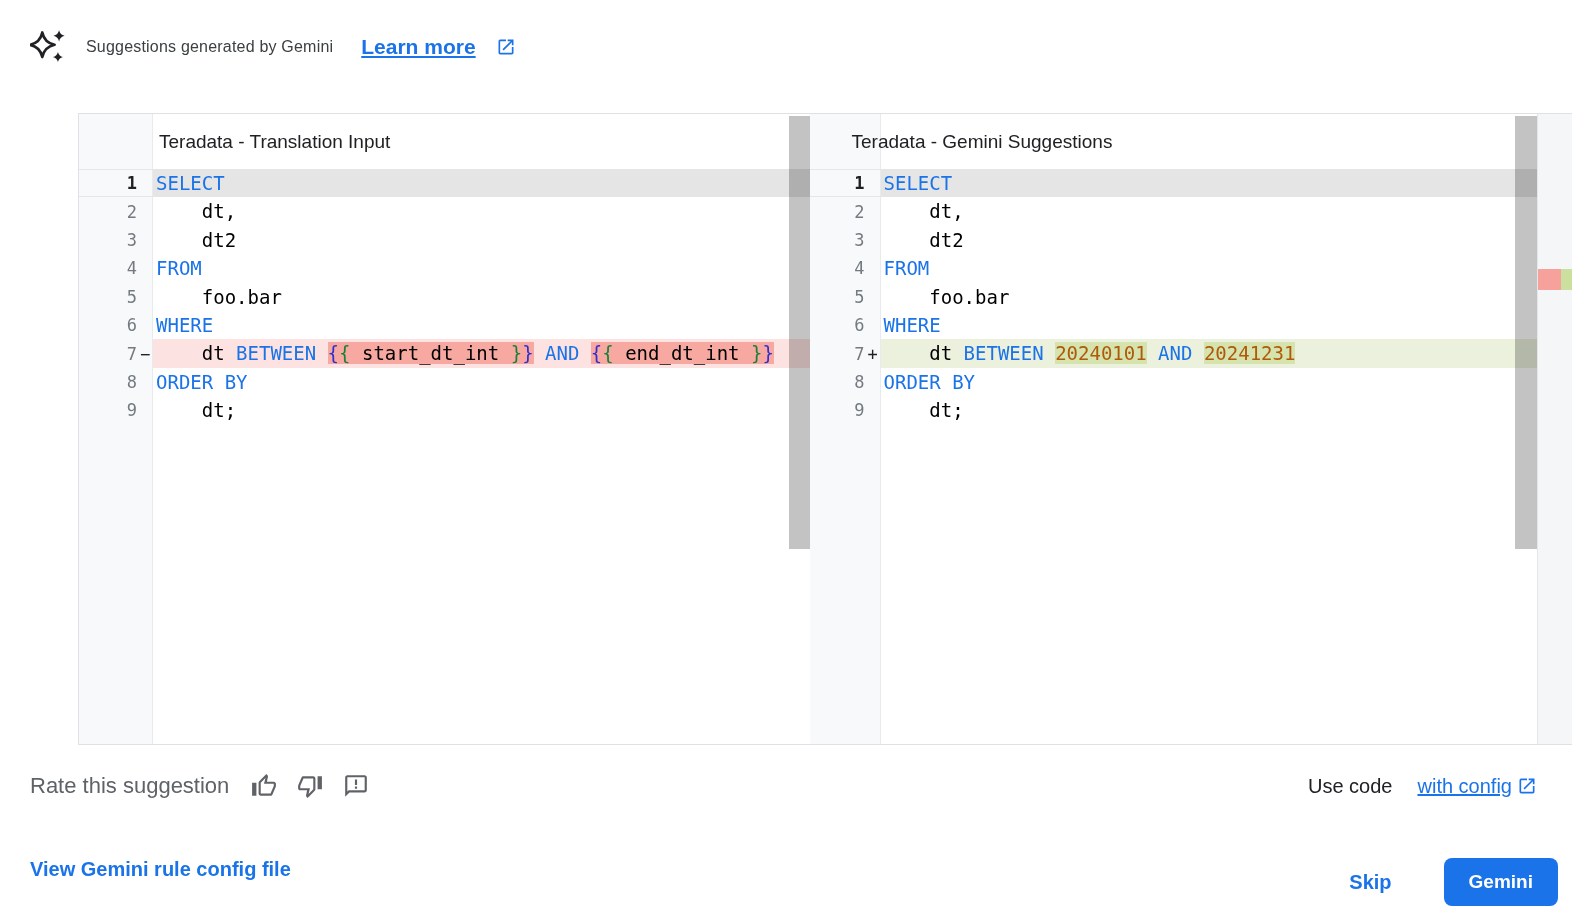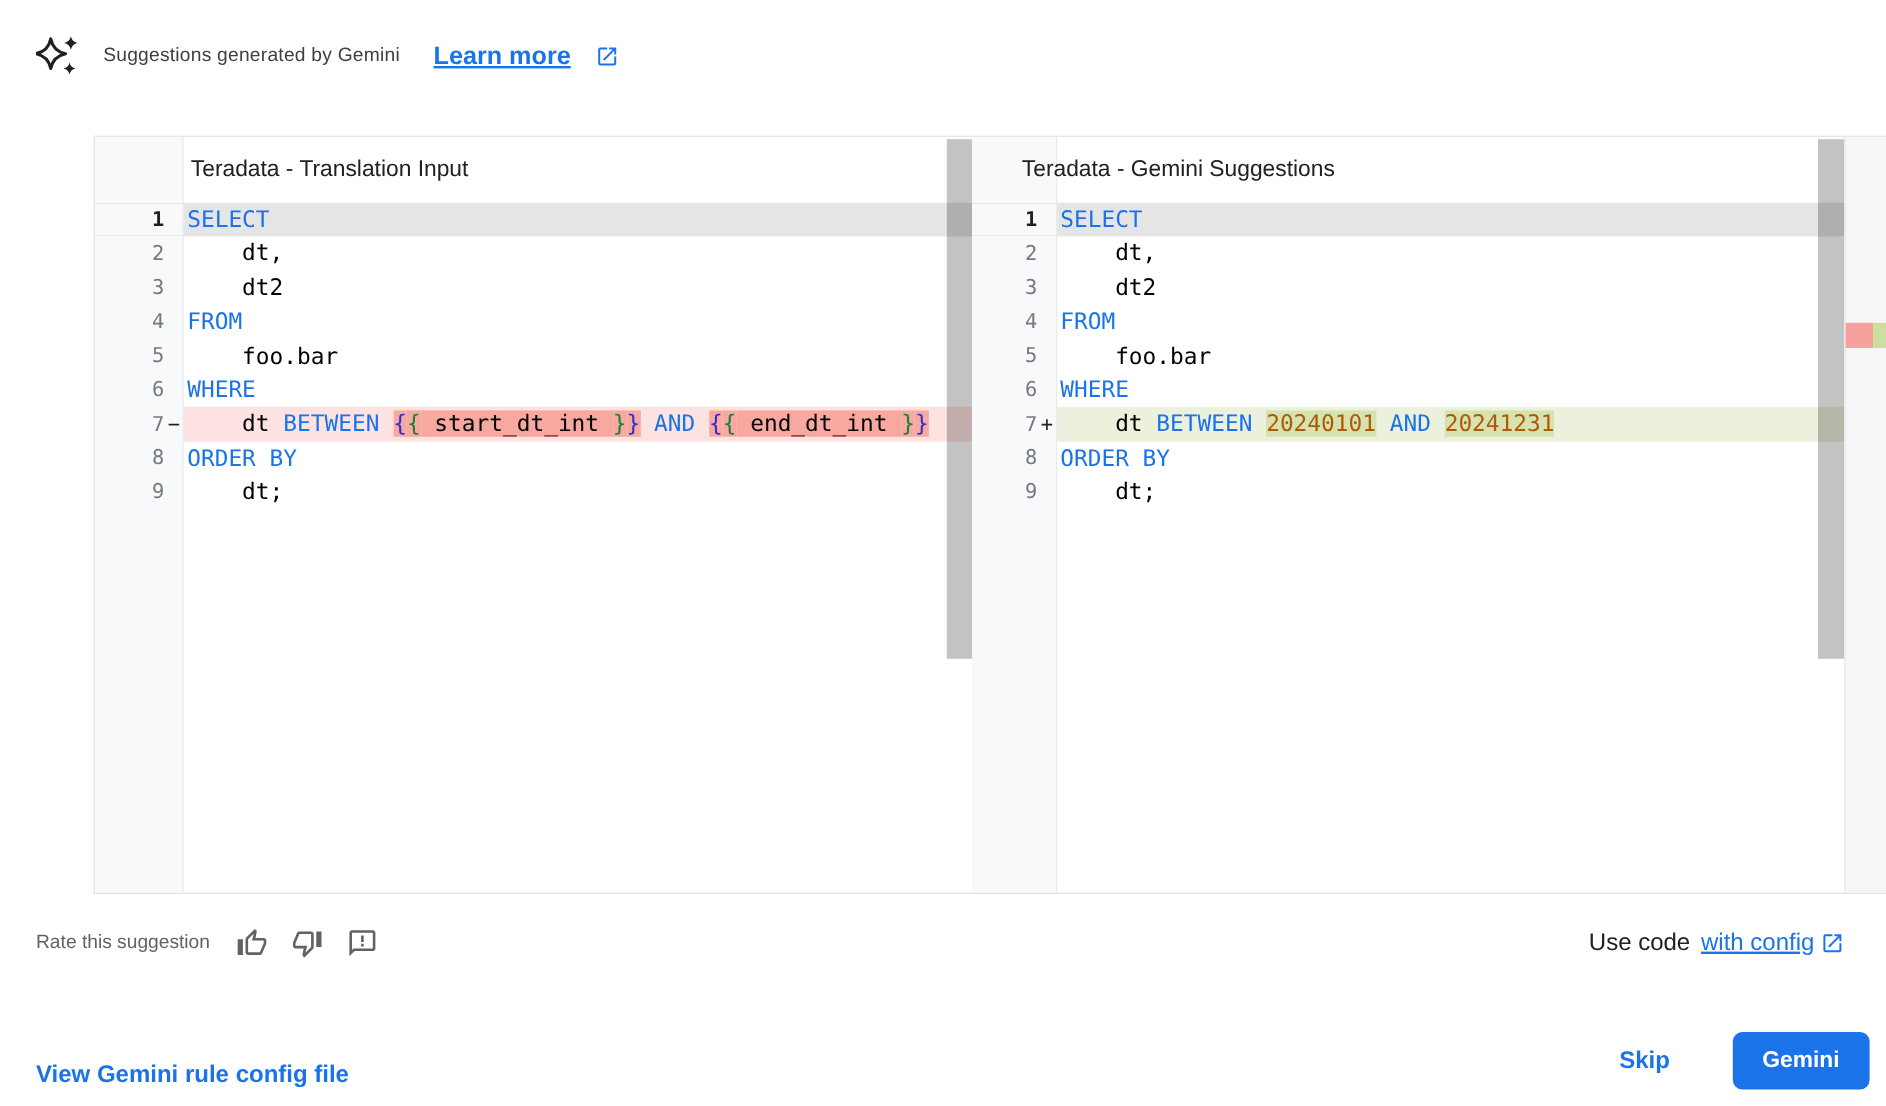--- a/index.html
+++ b/index.html
@@ -54,28 +54,28 @@
   .pane-left .sb-thumb { right:0; }
   .pane-right .sb-thumb { right:47px; width:22px; }
   .overview-ruler { position:absolute; top:0; bottom:0; right:0; width:47px; background:#f5f6f7; border-left:1px solid #e4e7ea; }
   .ruler-mark { position:absolute; top:155px; height:21px; }
   .ruler-mark.rm-removed { left:0; width:23px; background:var(--ruler-removed); }
   .ruler-mark.rm-added { left:23px; width:24px; background:var(--ruler-added); }
 
   
   .mid-row { position:absolute; left:30px; right:35px; top:766px; height:40px; display:flex; align-items:center; justify-content:space-between; }
   .rate-group { display:flex; align-items:center; gap:20px; }
-  .rate-label { font-size:16px; color:#5f6368; margin-right:2px; }
+  .rate-label { font-size:22px; color:#5f6368; margin-right:2px; }
   .icon-btn { width:26px; height:26px; border:none; background:none; padding:0; cursor:pointer; color:#5f6368; }
   .icon-btn svg { width:26px; height:26px; fill:#5f6368; }
-  .caution-group { display:flex; align-items:center; gap:9px; font-size:20px; }
+  .caution-group { display:flex; align-items:center; gap:25px; font-size:20px; }
   .caution-link { color:var(--accent); text-decoration:underline; cursor:pointer; display:flex; align-items:center; gap:5px; }
 
   
-  .bottom-row { position:absolute; left:30px; right:14px; top:858px; height:50px; display:flex; align-items:flex-end; justify-content:space-between; }
+  .bottom-row { position:absolute; left:30px; right:14px; top:858px; height:50px; display:flex; align-items:flex-start; justify-content:space-between; }
   .config-link { color:var(--accent); font-size:20px; font-weight:700; cursor:pointer; }
   .actions { display:flex; align-items:center; gap:52px; }
   .skip-btn { color:var(--accent); font-size:20px; font-weight:700; background:none; border:none; cursor:pointer; font-family:inherit; }
   .apply-btn { background:var(--accent); color:#fff; font-size:19px; font-weight:700; border:none; border-radius:8px; height:48px; padding:0 25px; cursor:pointer; font-family:inherit; }
 </style>
 </head>
 <body>
 
 <div class="page">
 

